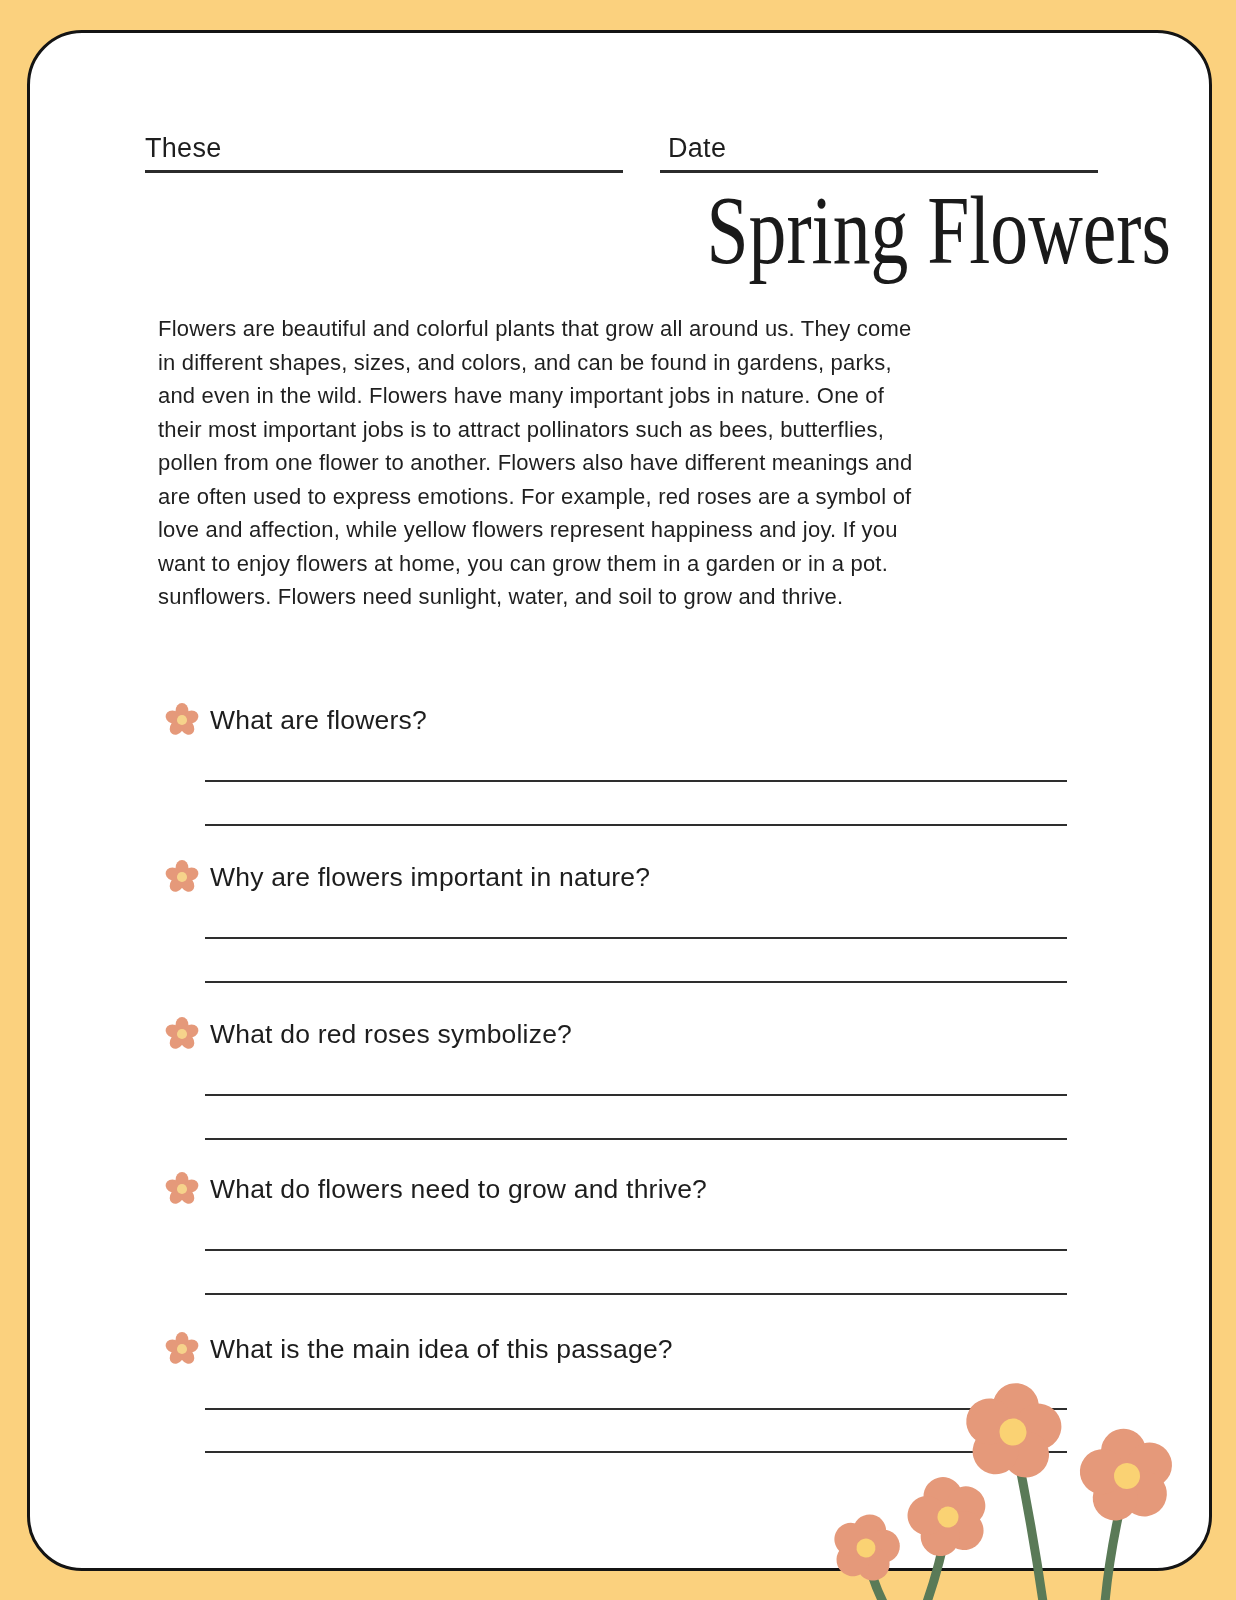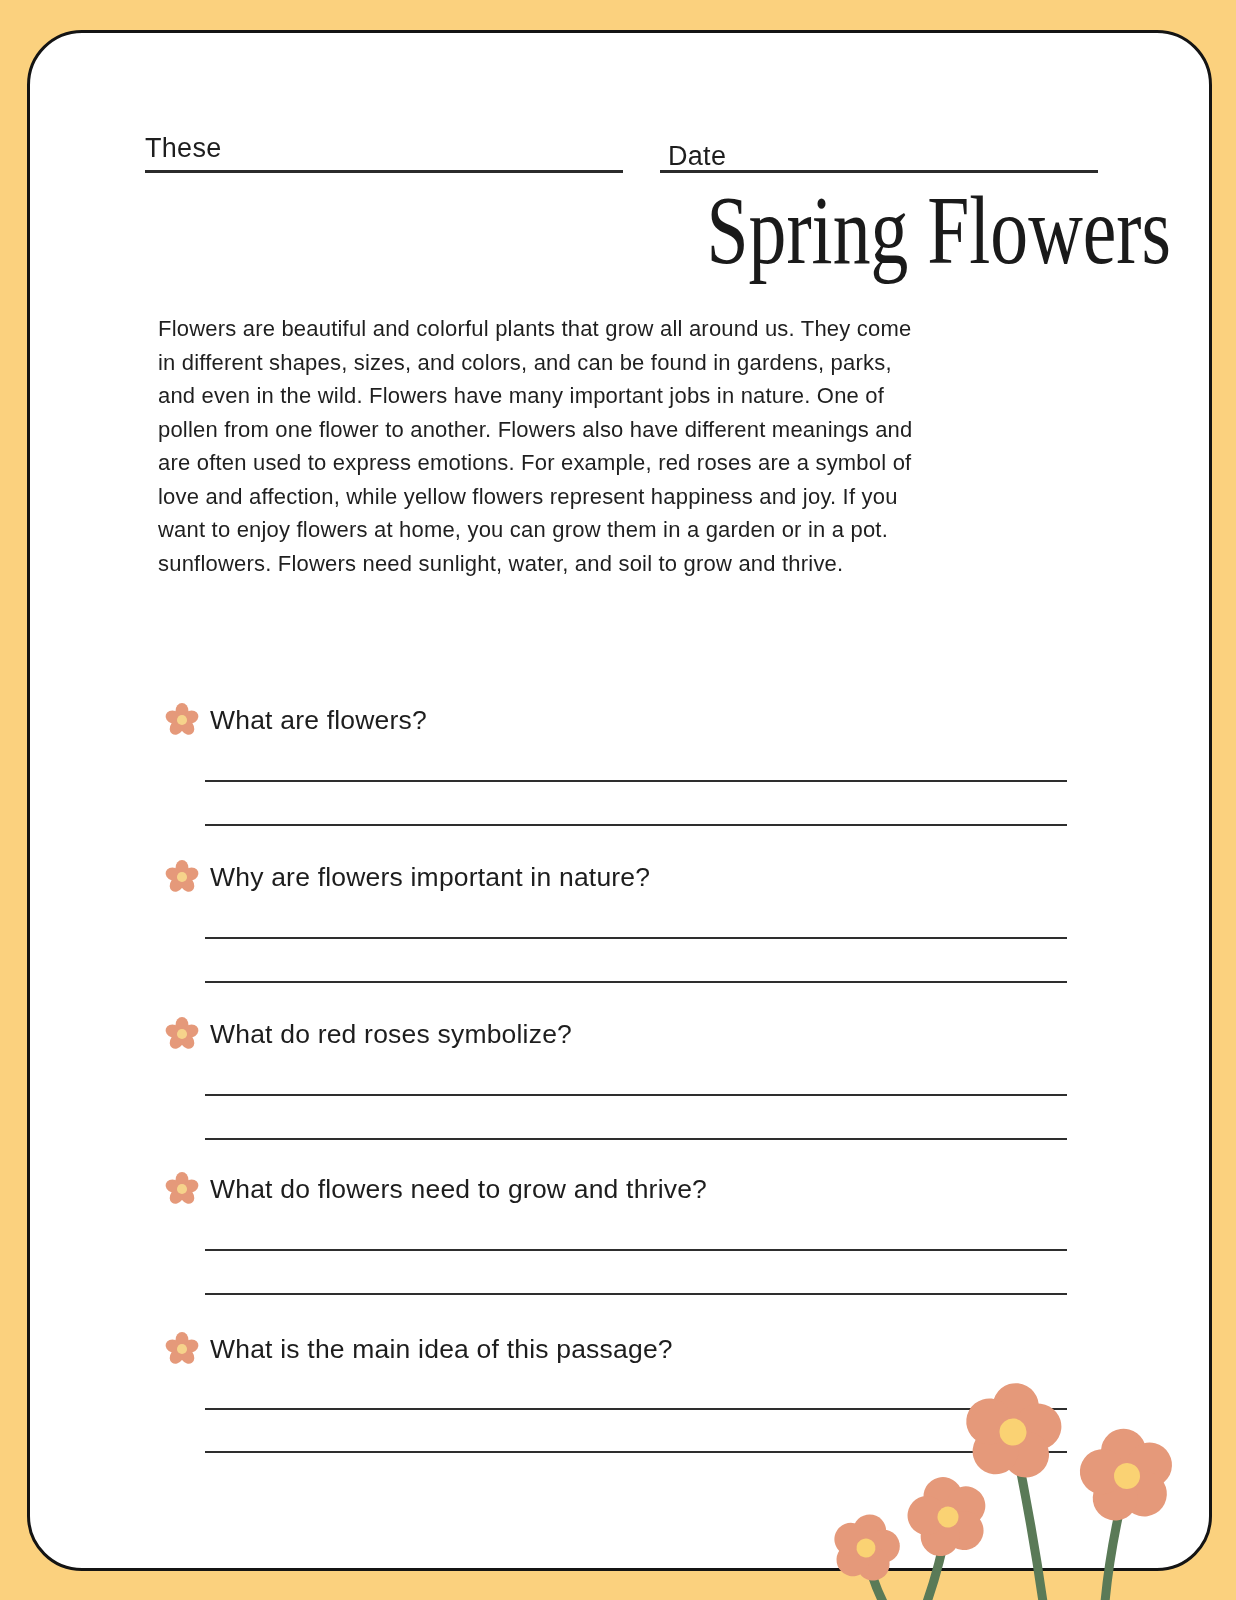--- a/index.html
+++ b/index.html
@@ -22,21 +22,21 @@
 
   
   .field-label {
     position: absolute;
     font-size: 27px;
     letter-spacing: 0.3px;
     color: var(--text, #1E1E1E);
     white-space: nowrap;
   }
   #name-label { left: 145px; top: 133px; }
-  #date-label { left: 668px; top: 133px; margin-top: 8px; }
+  #date-label { left: 668px; top: 133px; }
   .write-line {
     position: absolute;
     height: 0;
     border-top: 3px solid #2b2b2b;
   }
   #name-line { left: 145px; top: 170px; width: 478px; }
   #date-line { left: 660px; top: 170px; width: 438px; }
 
   
   .title-wrap {
@@ -116,20 +116,21 @@
   <div class="write-line" id="date-line"></div>
 
   <div class="title-wrap">
     <span class="title">Spring Flowers</span>
   </div>
 
   <div class="passage">
     <div>Flowers are beautiful and colorful plants that grow all around us. They come</div>
     <div>in different shapes, sizes, and colors, and can be found in gardens, parks,</div>
     <div>and even in the wild. Flowers have many important jobs in nature. One of</div>
+    <div>their most important jobs is to attract pollinators such as bees, butterflies,</div>
     <div>pollen from one flower to another. Flowers also have different meanings and</div>
     <div>are often used to express emotions. For example, red roses are a symbol of</div>
     <div>love and affection, while yellow flowers represent happiness and joy. If you</div>
     <div>want to enjoy flowers at home, you can grow them in a garden or in a pot.</div>
     <div>sunflowers. Flowers need sunlight, water, and soil to grow and thrive.</div>
   </div>
 
   <div class="question-row" style="top:699px">
     <svg class="bullet-icon" viewBox="0 0 40 40">
       <g>

